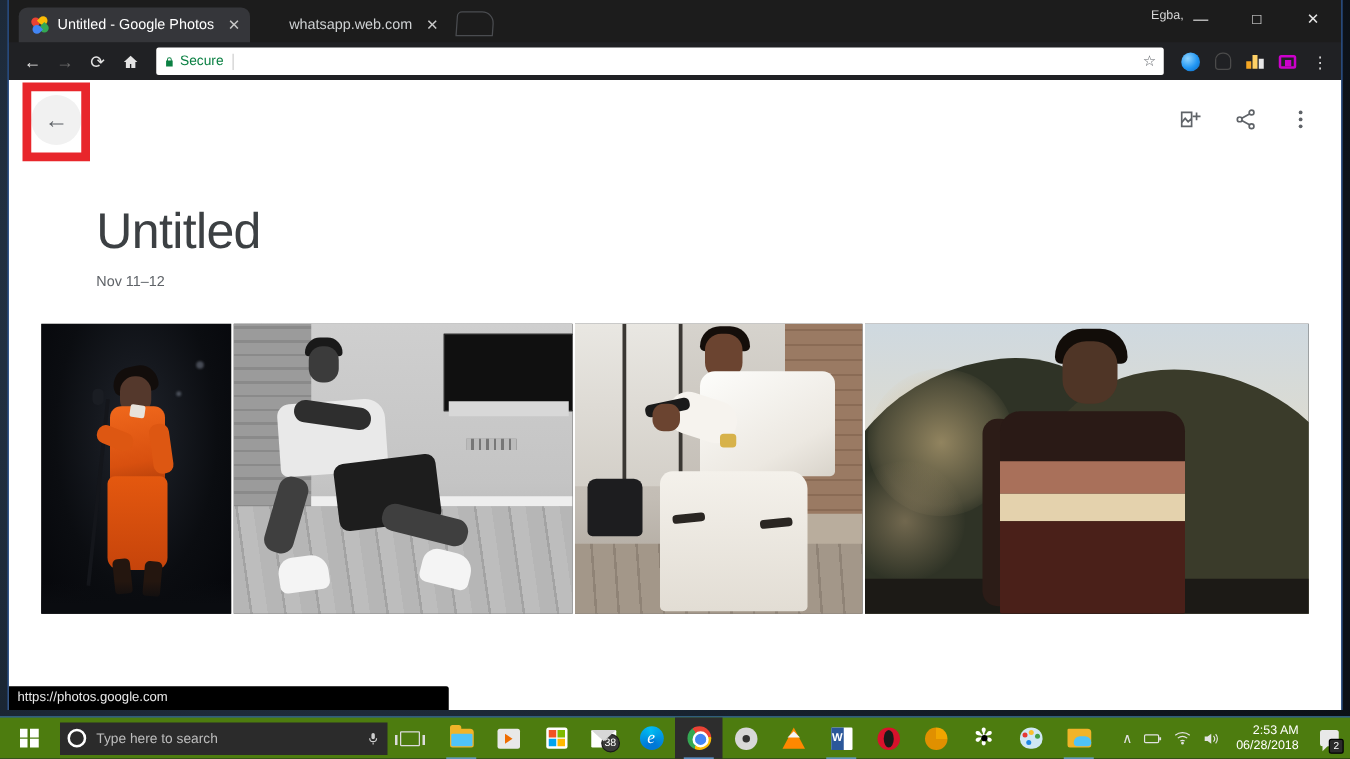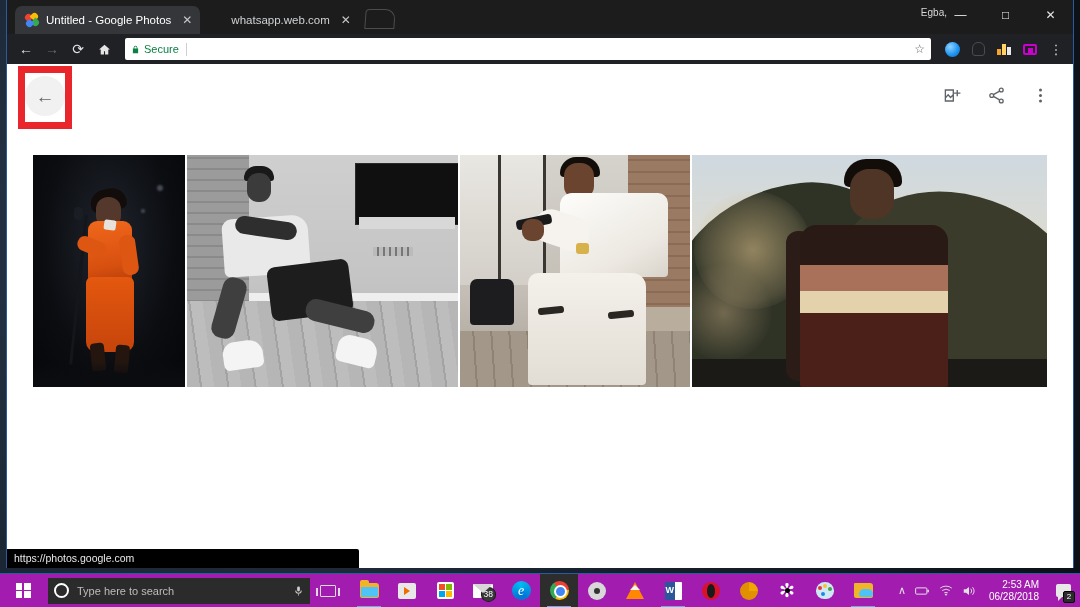--- a/index.html
+++ b/index.html
@@ -250,21 +250,21 @@
     background:#000; color:#e8e8e8;
     font-size:10.5px; line-height:13px;
     padding:3px 8px 3px 7px;
     border-top-right-radius:2px;
     min-width:352px;
   }
 
   
   .taskbar {
     position:absolute; left:0; bottom:0; width:1080px; height:34px;
-    background:#a21caf;
+    background:#4d7c0f;
     display:flex; align-items:center;
     border-top:1px solid #2b5b9e;
   }
   .start {
     width:46px; height:34px; display:flex; align-items:center; justify-content:center;
   }
   .win-logo { width:15px; height:15px; display:grid; grid-template-columns:1fr 1fr; grid-template-rows:1fr 1fr; gap:1.6px; }
   .win-logo i { background:#ffffff; display:block; }
   .search-box {
     width:262px; height:26px; background:#2b2b2b;
@@ -470,20 +470,24 @@
           <div class="act">
             <svg width="19" height="19" viewBox="0 0 24 24" fill="#5f6368">
               <circle cx="12" cy="5" r="1.9"></circle>
                 <circle cx="12" cy="12" r="1.9"></circle>
                 <circle cx="12" cy="19" r="1.9"></circle>
             </svg>
           </div>
         </div>
       </div>
 
+      <div class="album-head">
+        <div class="album-title">Untitled</div>
+        <div class="album-date">Nov 11–12</div>
+      </div>
 
       <div class="photo-strip">
 
         <div class="photo p1">
           <div class="bg"></div>
           <div class="spot" style="left:124px; top:30px; width:6px; height:6px;"></div>
           <div class="spot" style="left:108px; top:54px; width:4px; height:4px;"></div>
           <div class="mic"></div>
             <div class="mic-h"></div>
           <div class="hair"></div>

